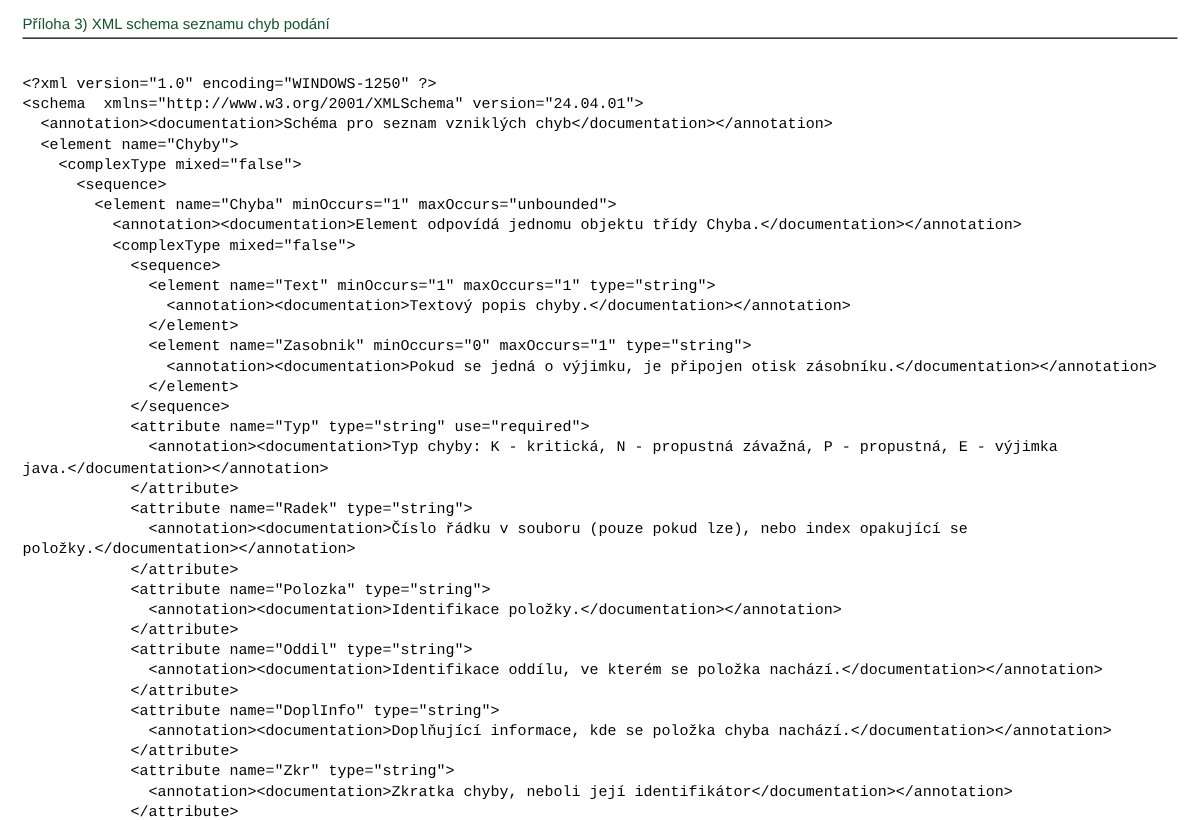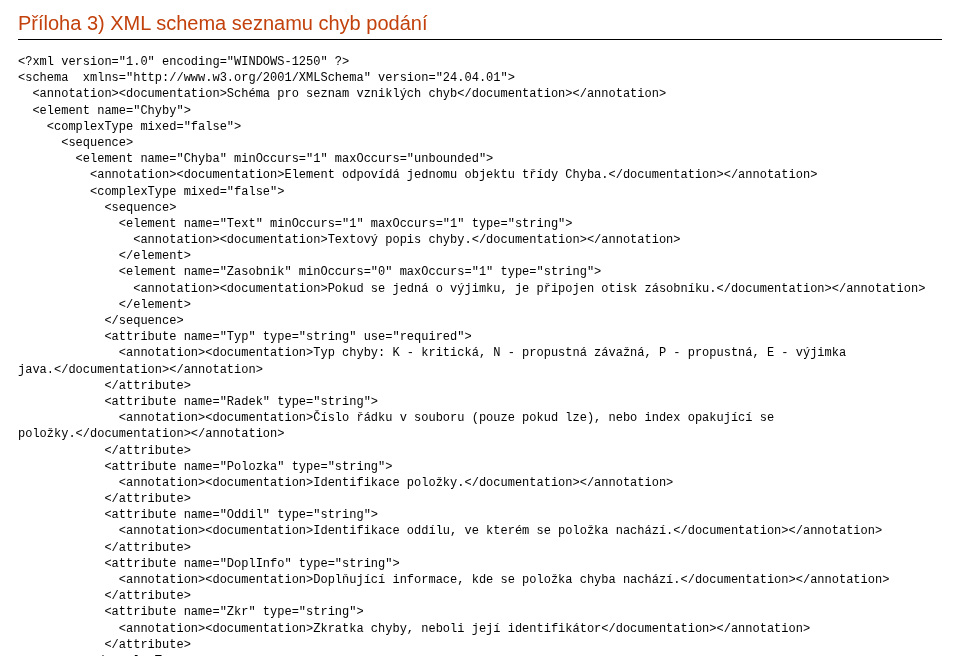--- a/index.html
+++ b/index.html
@@ -6,26 +6,26 @@
     margin: 0;
     padding: 0;
     font-family: Arial, sans-serif;
     background: #fff;
     width: 960px;
   }
   .page {
     padding: 12px 18px 8px 18px;
   }
   .heading {
-    color: #c2410c;
-    font-size: 20px;
+    color: #14532d;
+    font-size: 12px;
     font-family: Arial, sans-serif;
     border-bottom: 1px solid #000;
     padding-bottom: 4px;
-    margin-bottom: 14px;
+    margin-bottom: 28px;
   }
   .code {
     font-family: "Courier New", monospace;
     font-size: 12px;
     line-height: 1.35;
     white-space: pre;
     color: #000;
   }
 </style>
 </head>

